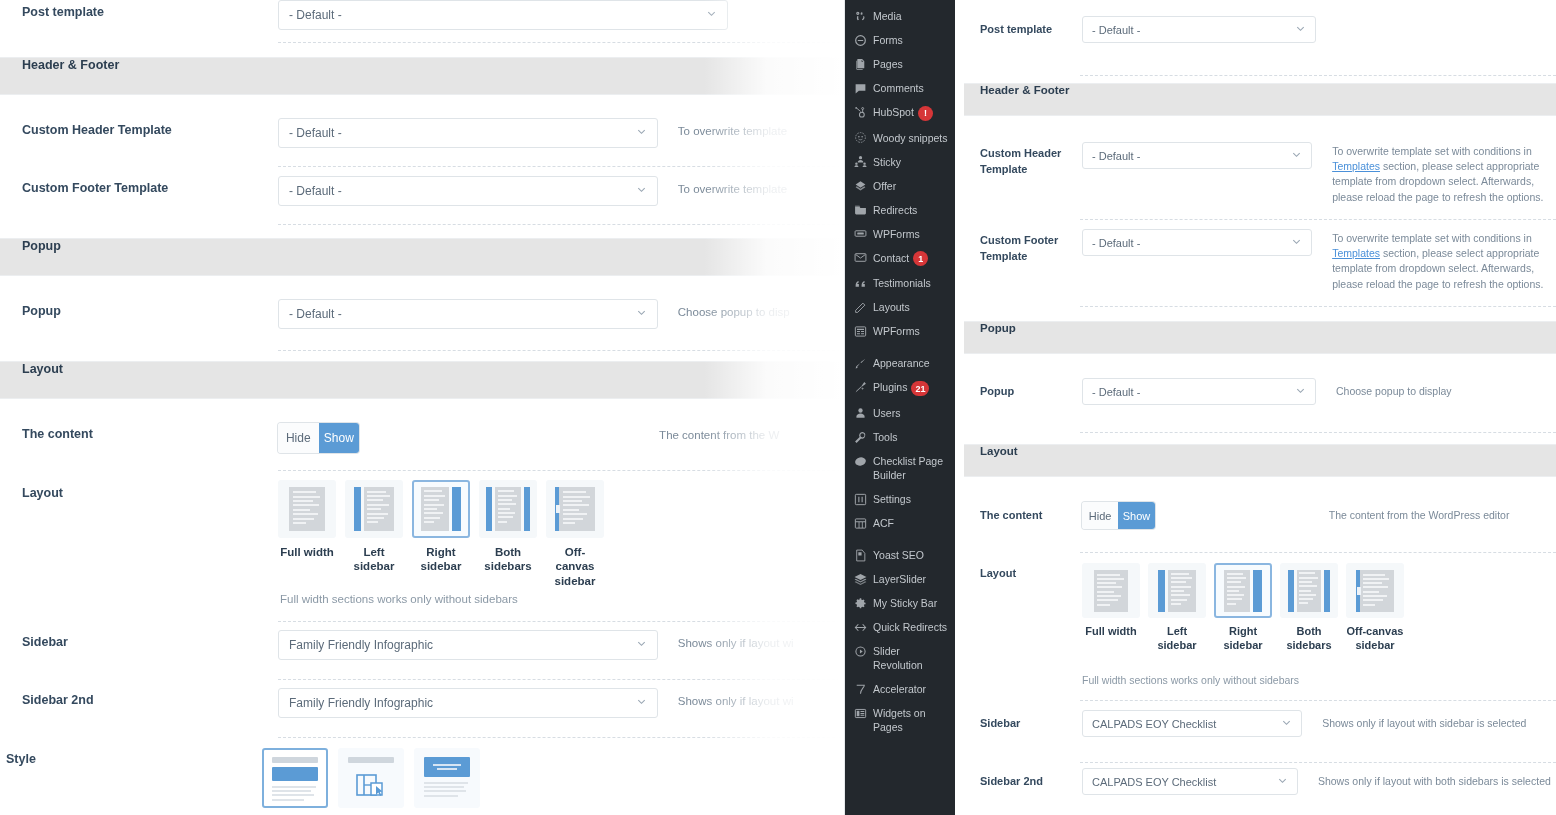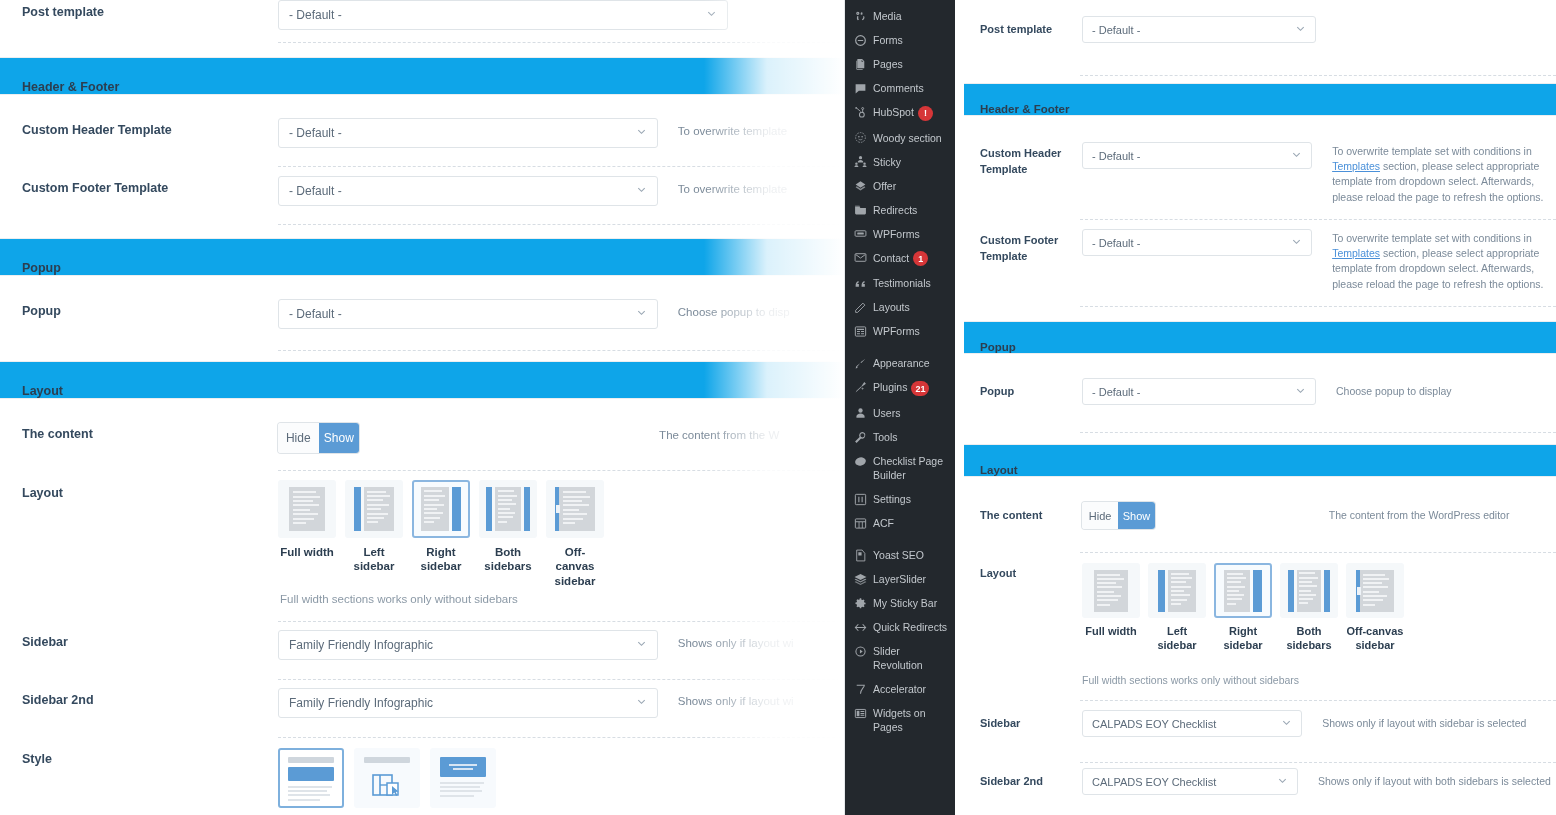--- a/index.html
+++ b/index.html
@@ -9,26 +9,26 @@
     background: #fff;
     font-family: "Liberation Sans", sans-serif;
   }
   #root { position: relative; width: 1556px; height: 815px; overflow: hidden; }
 
   
   .panel { position: absolute; top: 0; background: #ffffff; overflow: hidden; }
   .panel-inner { position: relative; }
 
   .sec-head {
-    background: #0ea5e9;
+    background: #e5e5e5;
     border-top: 1px solid #eceef0;
     border-bottom: 1px solid #eceef0;
     color: #2c3e50;
     font-weight: 700;
-    display: flex; align-items: flex-end;
+    display: flex; align-items: flex-start;
   }
   .field-row { display: flex; align-items: flex-start; position: relative; }
   .field-label { color: #34495e; font-weight: 700; flex-shrink: 0; }
   .field-desc { color: #7b8a99; line-height: 1.45; }
   .field-desc a { color: #4a90d9; text-decoration: underline; }
   .dashed-sep {
     border-top: 1px dashed #d7dde3;
     position: absolute;
   }
 
@@ -331,21 +331,21 @@
           <span class="chev">
             <svg width="11" height="11" viewBox="0 0 24 24">
                 <path fill="none" stroke="#9aa7b4" stroke-width="2.4" d="M5 9l7 7 7-7"></path>
               </svg>
           </span>
         </div>
         <div class="field-desc" style="margin-left:20px; width:200px; font-size:11.5px; padding-top:13px; white-space:nowrap;">Shows only if layout wi</div>
       </div>
       <div class="dashed-sep" style="left:278px; right:0; top:737px;"></div>
 
-      <div class="field-row" style="position:absolute; left:0; top:748px; width:845px; padding-left:22px;">
+      <div class="field-row" style="position:absolute; left:0; top:748px; width:845px; padding-left:6px;">
         <div class="field-label" style="width:256px; font-size:12.5px; padding-top:4px;">Style</div>
         <div class="sthumbs" style="gap:10px;">
           <div class="sthumb active" style="width:66px;height:60px;padding:7px 8px;">
             <div style="height:6px;background:#cfd6dd;border-radius:1px;"></div>
             <div style="height:14px;background:#5b9bd5;border-radius:1px;margin-top:4px;"></div>
             <div style="margin-top:5px;display:flex;flex-direction:column;gap:2.2px;">
               <i style="display:block;height:2px;background:#dfe4e9;width:95%"></i>
               <i style="display:block;height:2px;background:#dfe4e9;width:85%"></i>
               <i style="display:block;height:2px;background:#dfe4e9;width:92%"></i>
               <i style="display:block;height:2px;background:#dfe4e9;width:70%"></i>
@@ -440,21 +440,21 @@
 
       <div class="mi">
         <span class="ico">
             <svg viewBox="0 0 24 24">
               <circle cx="12" cy="12" r="9" fill="none" stroke="#a0a5aa" stroke-width="1.4" stroke-dasharray="3 2"></circle>
               <circle cx="9" cy="10.5" r="1.4"></circle>
               <circle cx="15" cy="10.5" r="1.4"></circle>
               <path fill="none" stroke="#a0a5aa" stroke-width="1.4" d="M8.5 15c2 1.6 5 1.6 7 0"></path>
             </svg>
           </span>
-        <span class="lbl">Woody section</span>
+        <span class="lbl">Woody snippets</span>
       </div>
 
       <div class="mi">
         <span class="ico">
             <svg viewBox="0 0 24 24">
               <circle cx="12" cy="5" r="3"></circle>
               <path d="M12 9c-3 0-5 1.8-5 4v1h10v-1c0-2.2-2-4-5-4z"></path>
               <circle cx="4.5" cy="16" r="2.2"></circle>
               <circle cx="19.5" cy="16" r="2.2"></circle>
               <path d="M4.5 19c-2 0-3.5 1.2-3.5 2.6V22h7v-.4C8 20.2 6.5 19 4.5 19zM19.5 19c-2 0-3.5 1.2-3.5 2.6V22h7v-.4c0-1.4-1.5-2.6-3.5-2.6z"></path>

